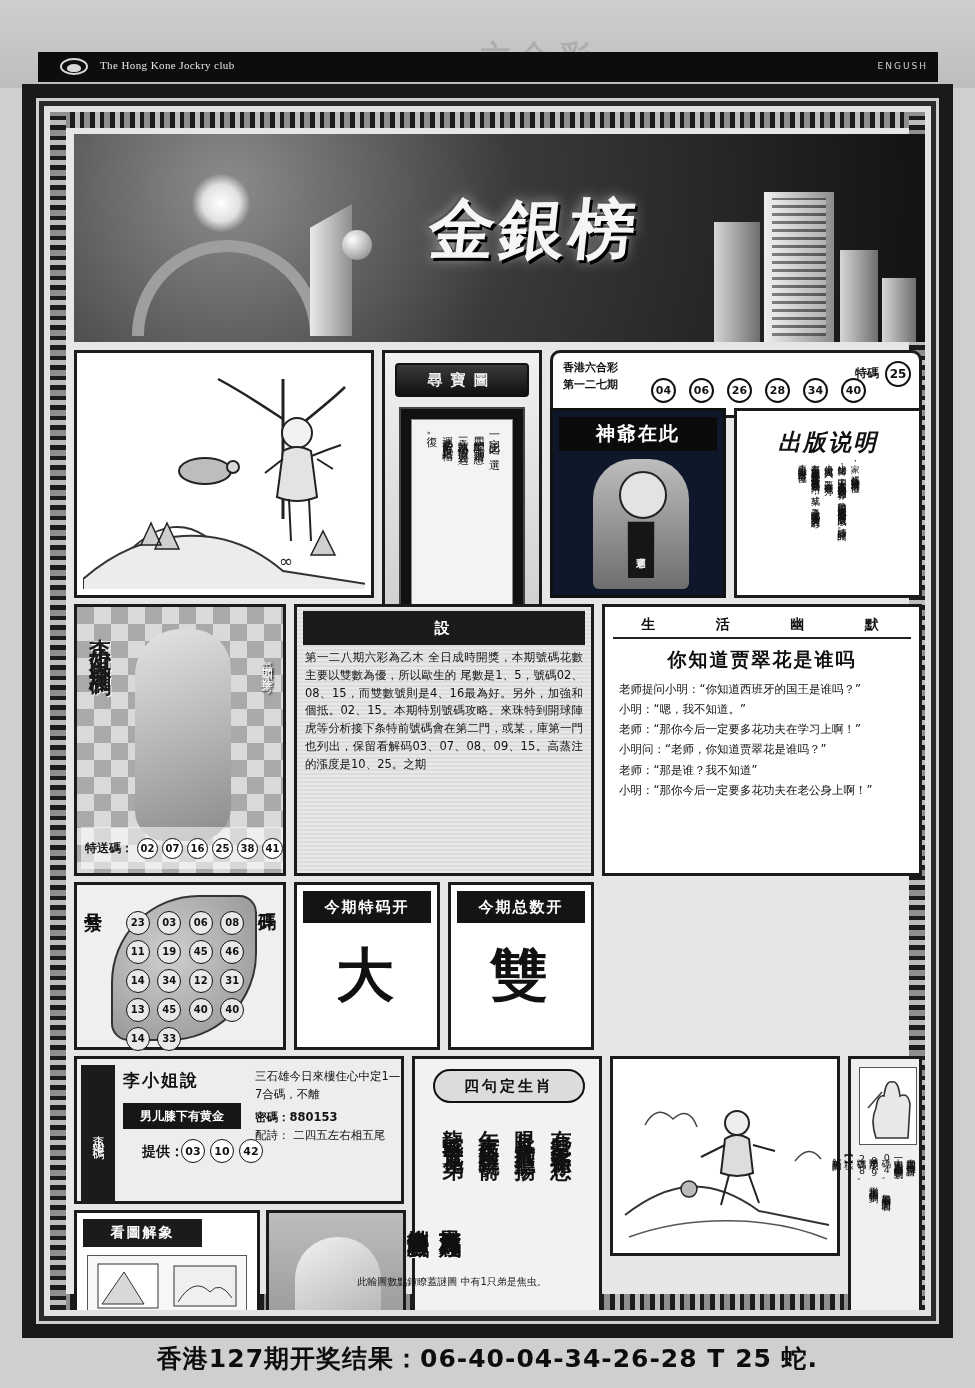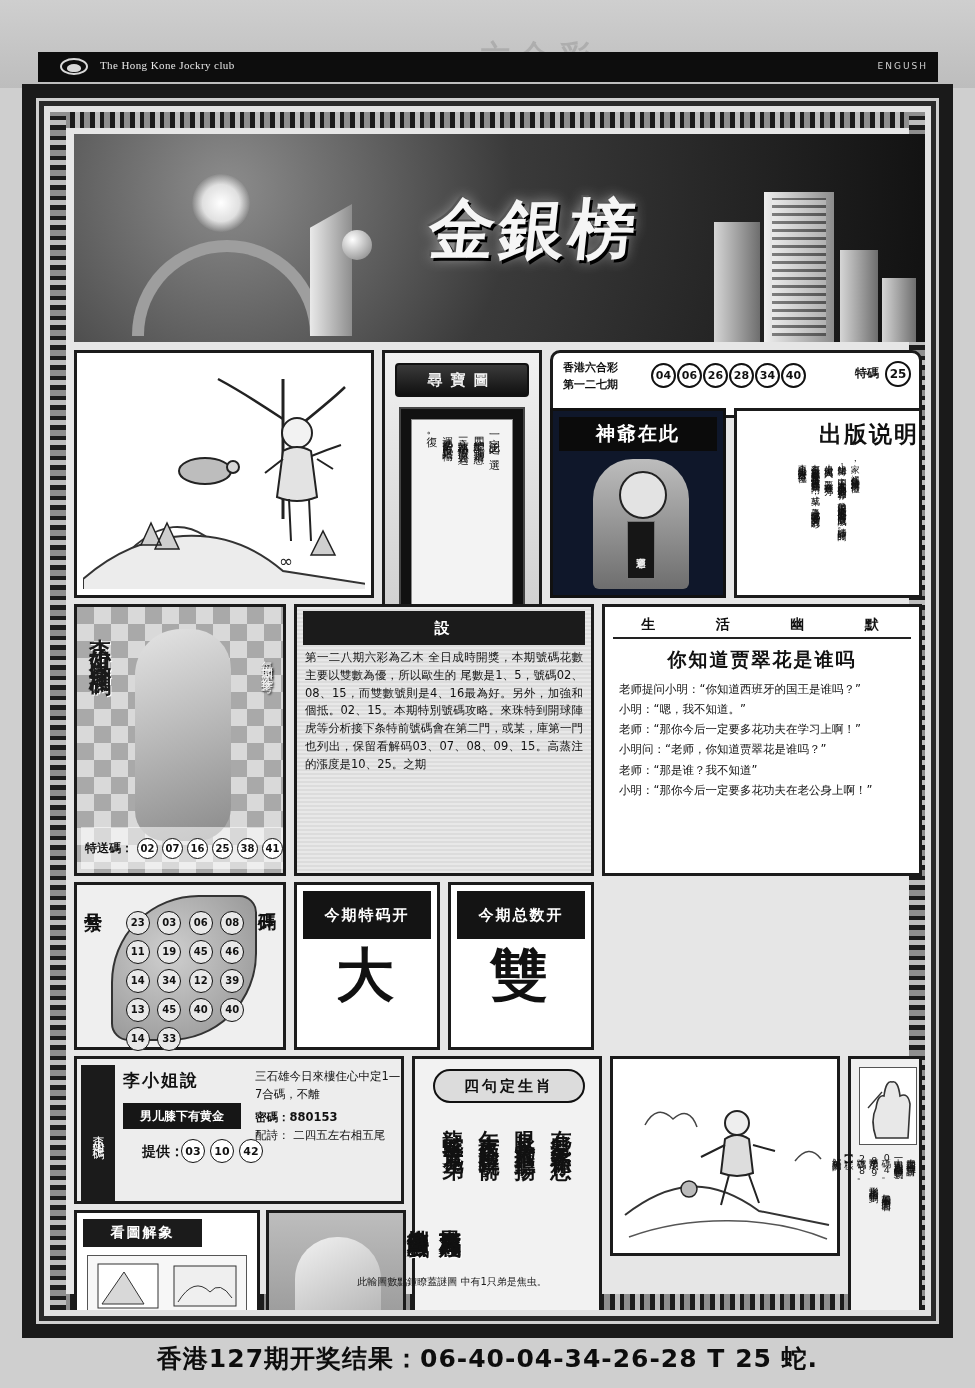--- a/index.html
+++ b/index.html
@@ -170,21 +170,21 @@
   .zhengtu .poem .col { writing-mode:vertical-rl; text-orientation:upright; letter-spacing:2px; }
 
   .numbers-strip {
     left:484px; top:222px; width:372px; height:68px;
     background:#fff; border:3px solid #1b1b1b; border-radius:10px;
   }
   .numbers-strip .lbl {
     position:absolute; left:10px; top:7px; font-size:11px; line-height:1.5;
     font-weight:bold;
   }
-  .balls { position:absolute; left:98px; top:10px; display:flex; gap:1px; }
+  .balls { position:absolute; left:98px; top:25px; display:flex; gap:13px; }
   .ball-n {
     width:25px; height:25px; border-radius:50%;
     border:2px solid #111; background:#fff;
     display:flex; align-items:center; justify-content:center;
     font-size:11px; font-weight:bold;
   }
   .special-wrap { position:absolute; right:8px; top:8px; display:flex; align-items:center; gap:6px; }
   .special-wrap .tx { font-size:12px; font-weight:bold; line-height:1.1; text-align:center;}
   .ball-sp {
     width:26px; height:26px; border-radius:50%; border:2px solid #111;
@@ -215,22 +215,22 @@
     background:#161616; color:#f0f0f0; font-size:10px; line-height:1.1;
     writing-mode:vertical-rl; text-orientation:upright; text-align:center;
     display:flex; align-items:center; justify-content:center; border:1px solid #777;
   }
 
   .publish {
     left:668px; top:280px; width:188px; height:190px;
     background:#fff; border:3px solid #1b1b1b;
   }
   .publish .ttl {
-    position:absolute; left:0; right:0; top:8px; text-align:right;
-    font-size:23px; font-weight:bold; letter-spacing:2px;
+    position:absolute; left:0; right:0; top:16px; text-align:center;
+    font-size:23px; font-weight:bold; letter-spacing:2px;font-style:italic;
   }
   .publish .body {
     position:absolute; left:8px; right:8px; top:46px; bottom:8px;
     display:flex; flex-direction:row-reverse; gap:2px; justify-content:center;
     font-size:9px; line-height:1.25;
   }
   .publish .body .col { writing-mode:vertical-rl; text-orientation:upright; letter-spacing:1px; }
 
   
   .lady {
@@ -331,21 +331,21 @@
     background:#e8e8e8; font-size:10px; font-weight:bold;
     display:flex; align-items:center; justify-content:center;
   }
 
   .bigbox {
     top:754px; width:140px; height:168px; background:#fff; border:3px solid #1b1b1b;
   }
   .bigbox.b1 { left:228px; width:146px; }
   .bigbox.b2 { left:382px; width:146px; }
   .bigbox .hd {
-    position:absolute; left:6px; top:6px; right:6px; height:48px;
+    position:absolute; left:6px; top:6px; right:6px; height:32px;
     background:#141414; color:#fff; font-size:15px; font-weight:bold;
     display:flex; align-items:center; justify-content:center; letter-spacing:2px;
   }
   .bigbox .big {
     position:absolute; left:0; right:0; top:52px; text-align:center;
     font-size:58px; font-weight:bold; letter-spacing:4px;
   }
 
   
   .liquote {
@@ -618,21 +618,21 @@
             <div class="n">03</div>
             <div class="n">06</div>
             <div class="n">08</div>
             <div class="n">11</div>
             <div class="n">19</div>
             <div class="n">45</div>
             <div class="n">46</div>
             <div class="n">14</div>
             <div class="n">34</div>
             <div class="n">12</div>
-            <div class="n">39</div>
+            <div class="n">31</div>
             <div class="n">13</div>
             <div class="n">45</div>
             <div class="n">40</div>
             <div class="n">40</div>
             <div class="n">14</div>
             <div class="n">33</div>
           </div>
         </div>
 
         <div class="panel bigbox b1">

